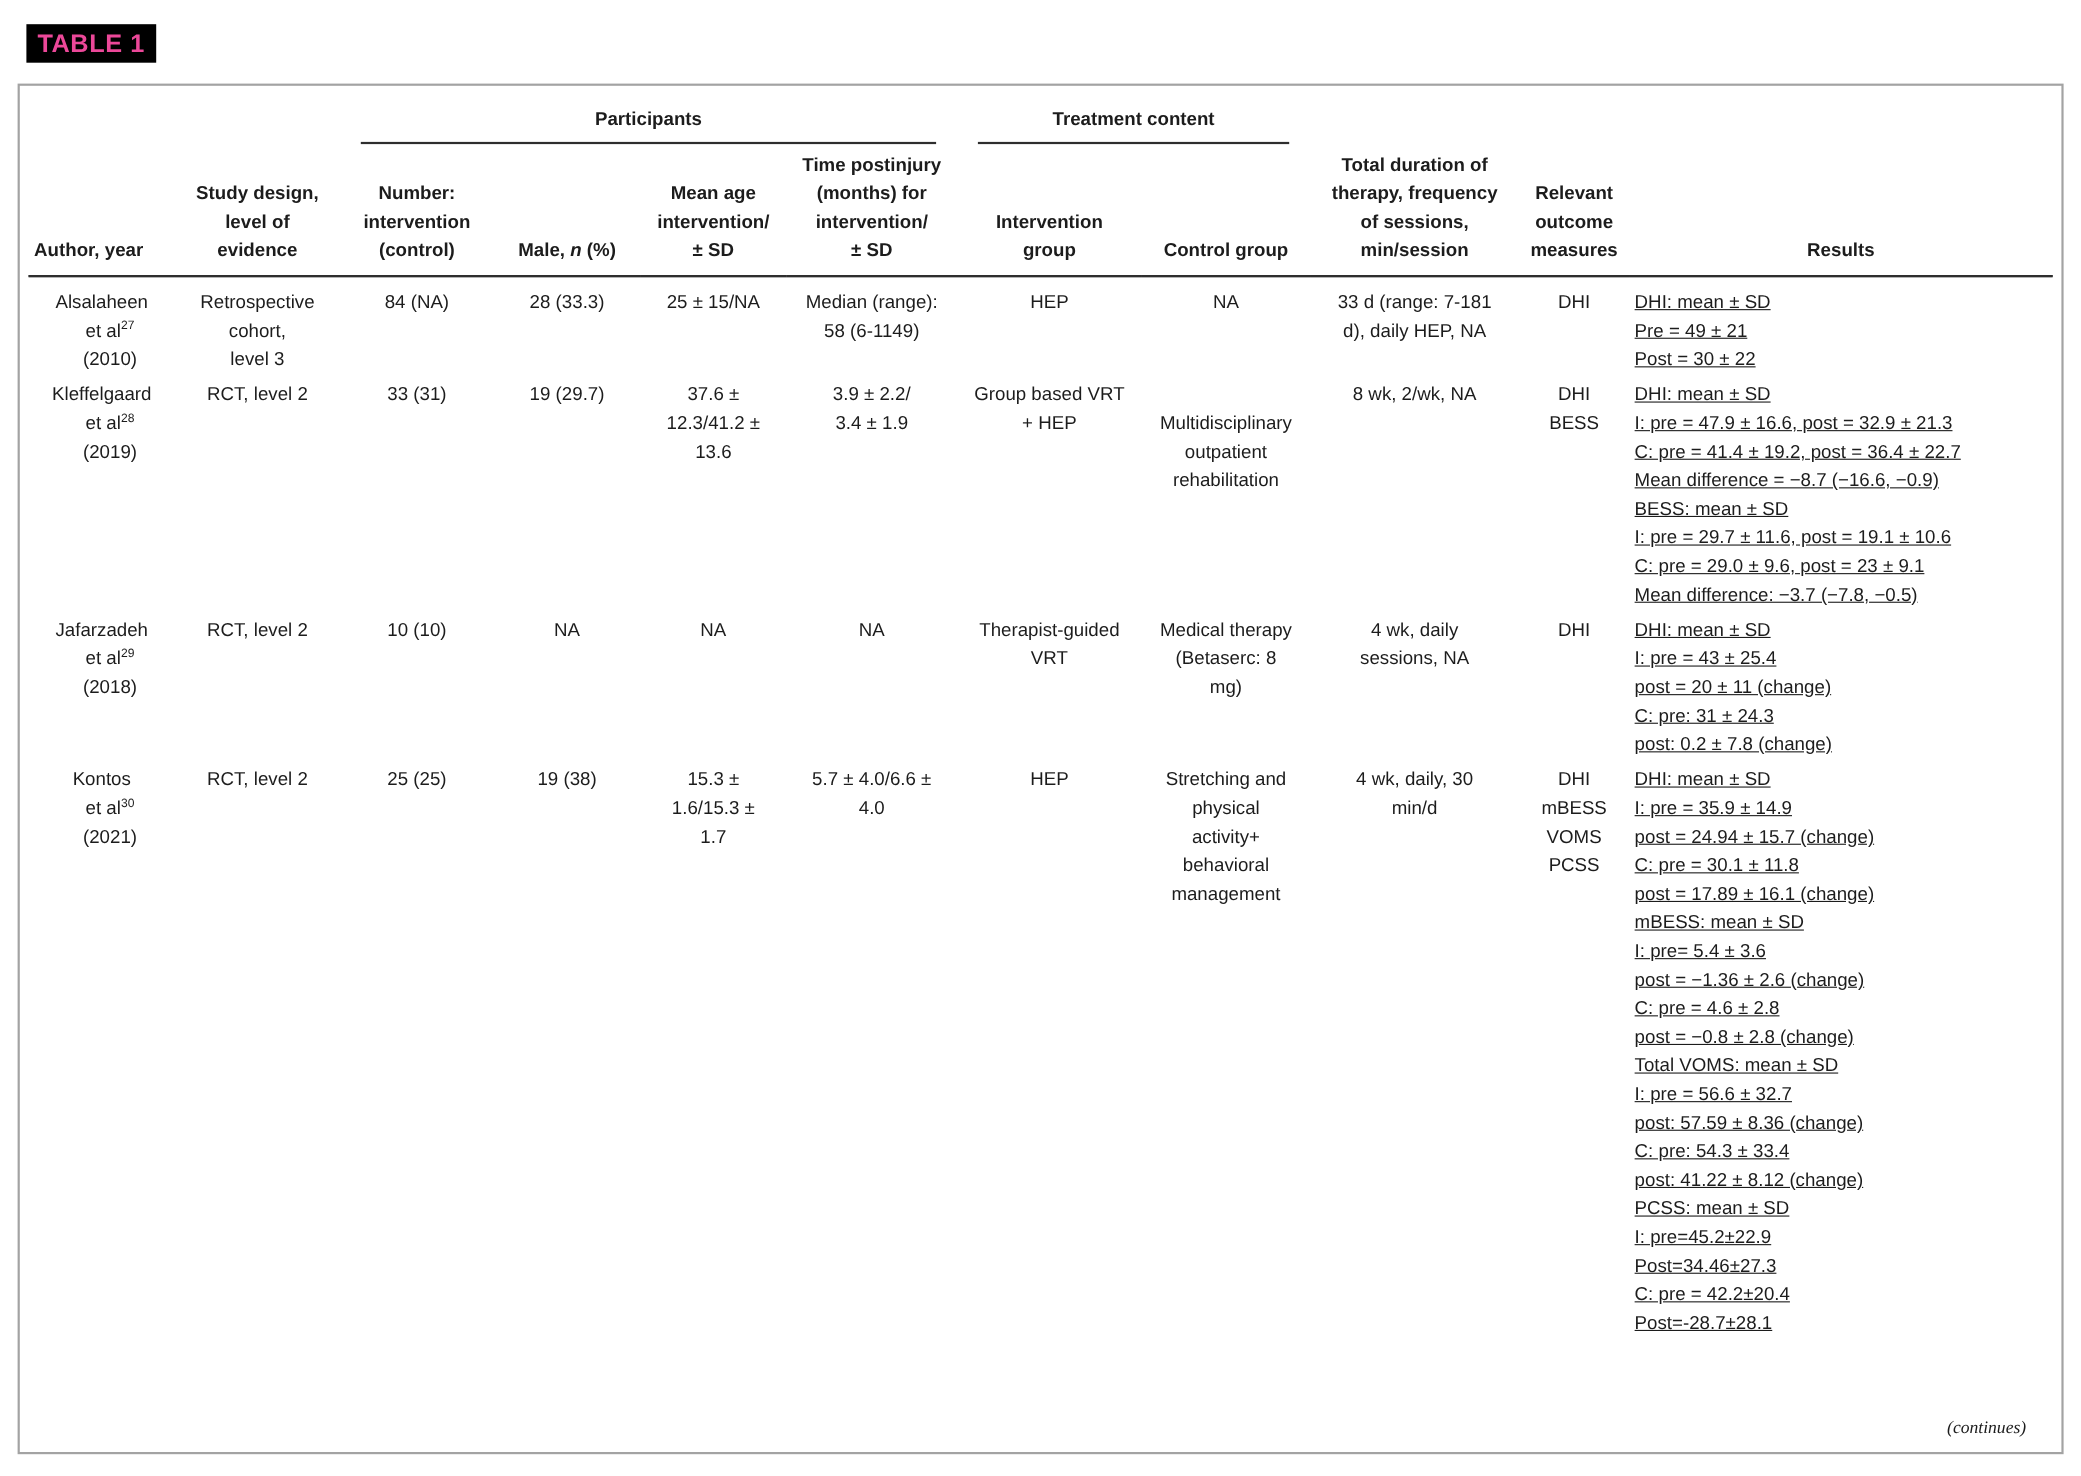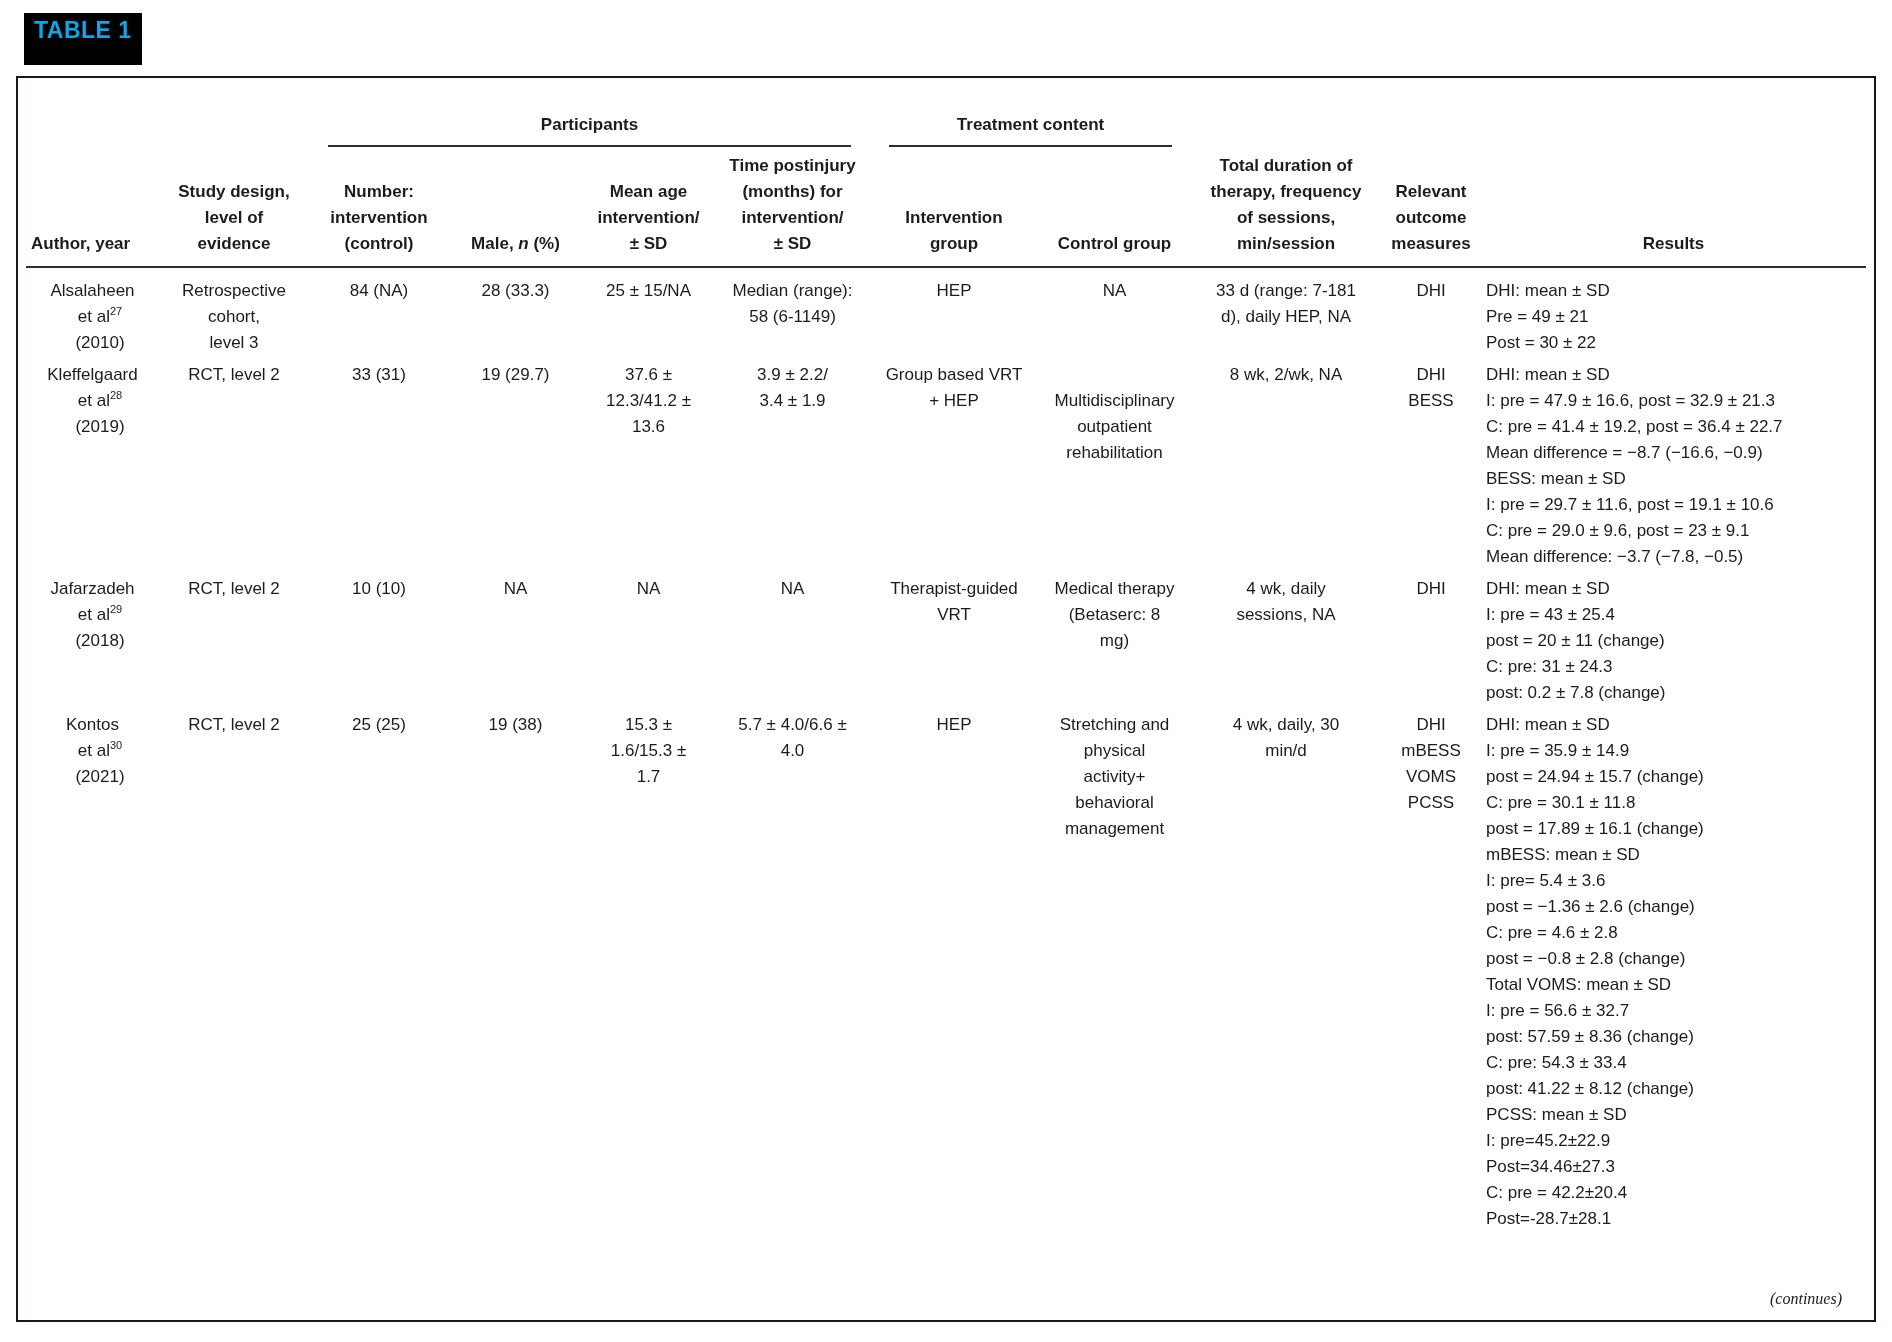--- a/index.html
+++ b/index.html
@@ -18,40 +18,40 @@
   }
   .title-row {
     display: flex;
     align-items: center;
     gap: 20px;
     margin: 4px 0 14px 8px;
     height: 46px;
   }
   .badge {
     background: #000000;
-    color: #0ea5e9;
+    color: #ec4899;
     font-weight: bold;
     font-size: 23px;
     line-height: 1;
-    padding: 6px 10px 23px 10px;
+    padding: 6px 10px 6px 10px;
     letter-spacing: 0.5px;
   }
   .doc-title {
     font-family: "Liberation Serif", serif;
     font-style: italic;
     font-weight: bold;
     font-size: 31px;
     letter-spacing: 0.3px;
   }
   .table-box {
     position: relative;
-    border: 2px solid #0f172a;
+    border: 2px solid #a3a3a3;
     height: 1246px;
     box-sizing: border-box;
-    padding: 22px 8px 4px 8px;
+    padding: 6px 8px 4px 8px;
     overflow: hidden;
   }
   table {
     width: 100%;
     border-collapse: collapse;
     table-layout: fixed;
     font-size: 17px;
   }
   th, td {
     padding: 3px 5px;
@@ -85,20 +85,21 @@
     line-height: 0;
     vertical-align: super;
   }
   .results-cell {
     text-align: left;
     padding-right: 46px;
   }
   .results-line {
     padding-left: 17px;
     text-indent: -17px;
+    text-decoration: underline;
   }
   .continues {
     position: absolute;
     right: 32px;
     bottom: 12px;
     font-family: "Liberation Serif", serif;
     font-style: italic;
     font-size: 16px;
   }
 </style>

